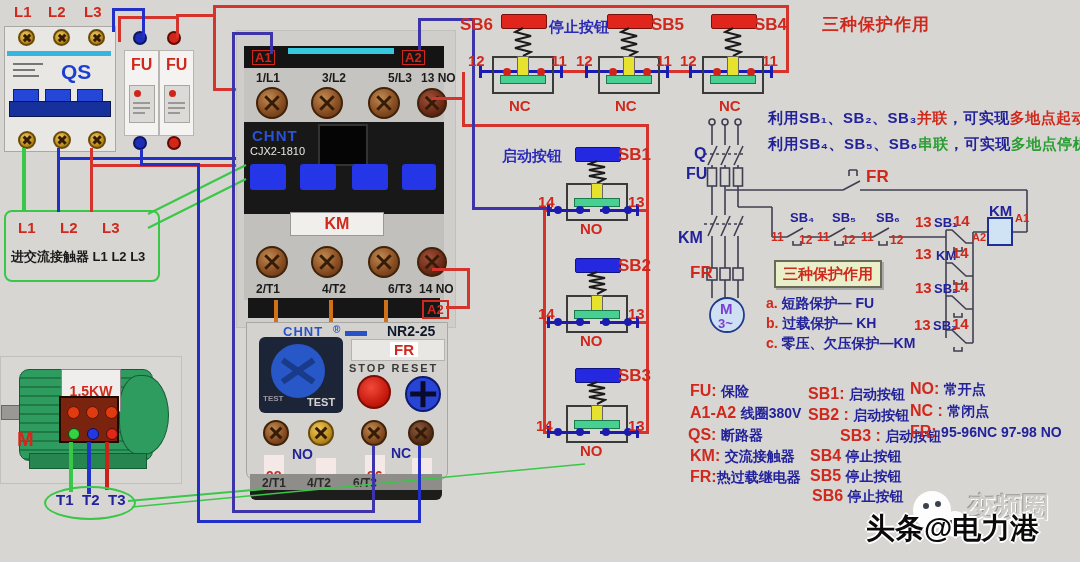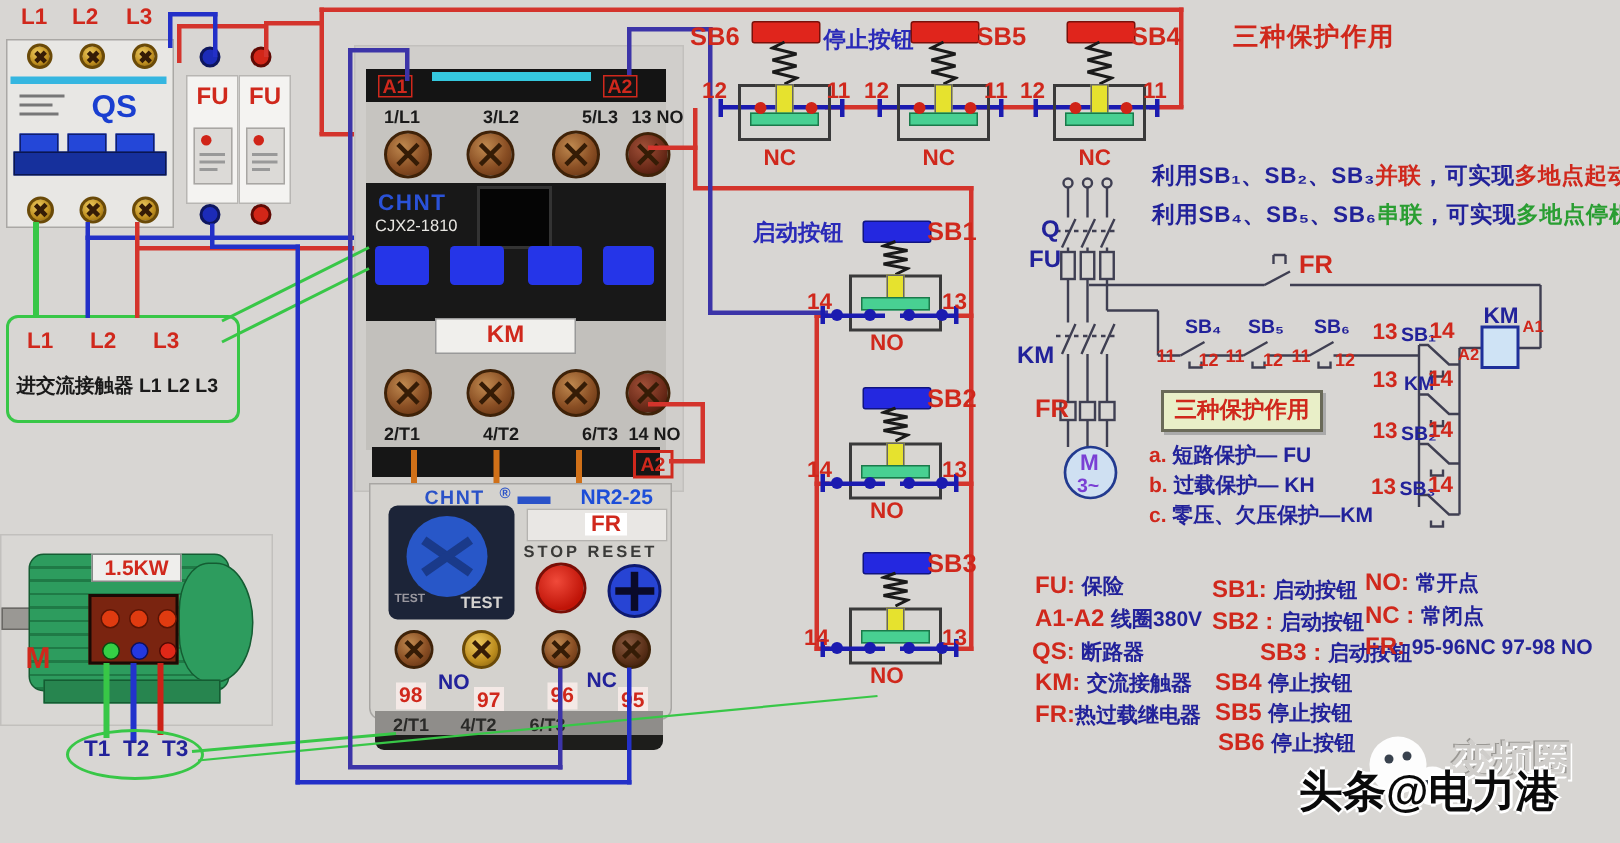--- a/index.html
+++ b/index.html
@@ -22,21 +22,21 @@
   .tick{position:absolute;width:3px;height:12px;background:#1b1bb0;}
   
   .screw{position:absolute;border-radius:50%;
          background:radial-gradient(circle at 38% 32%,#c08a50,#8a4f24 55%,#5a2c10);
          border:2px solid #3f2208;box-sizing:border-box;}
   .screw::before,.screw::after{content:"";position:absolute;left:50%;top:50%;width:68%;height:3px;
          background:#351c06;transform:translate(-50%,-50%) rotate(45deg);}
   .screw::after{transform:translate(-50%,-50%) rotate(-45deg);}
   .screw.gold{background:radial-gradient(circle at 38% 32%,#ecc95e,#bd8d1e 60%,#7d5a0e);border-color:#6a4a08;}
   .term{position:absolute;border-radius:50%;box-sizing:border-box;}
-  .chip{position:absolute;background:#f4e9e6;padding:0 2px;}
+  .chip{position:absolute;background:#f4e9e6;padding:12px 2px;}
 </style>
 </head>
 <body>
 
 <div id="canvas">
 
   <div class="wire" style="left:57px;top:157px;width:193px;height:3px;background:#2330c8"></div>
   <div class="wire" style="left:90px;top:164px;width:160px;height:3px;background:#d4342c"></div>
   <div class="wire" style="left:213px;top:88px;width:37px;height:3px;background:#d4342c"></div>
 
@@ -158,21 +158,21 @@
   <div class="abs" style="left:248px;top:298px;width:192px;height:20px;background:#161616"></div>
   <div class="wire" style="left:274px;top:300px;width:4px;height:22px;background:#d07018"></div>
   <div class="wire" style="left:329px;top:300px;width:4px;height:22px;background:#d07018"></div>
   <div class="wire" style="left:384px;top:300px;width:4px;height:22px;background:#d07018"></div>
   <div class="lbl red" style="left:422px;top:300px;font-size:13px;border:2px solid #d0281c;padding:1px 3px">A2</div>
 
   <div class="abs" style="left:246px;top:322px;width:200px;height:156px;background:#d4d2ce;border:1px solid #a8a6a3;border-radius:0 0 8px 8px;">
     <div class="lbl" style="left:36px;top:2px;font-size:13px;color:#2a52c8;letter-spacing:1px">CHNT</div>
     <div class="lbl" style="left:86px;top:2px;font-size:10px;color:#2a52c8">®</div>
     <div class="abs" style="left:98px;top:8px;width:22px;height:5px;background:#2a52c8"></div>
-    <div class="lbl" style="left:140px;top:1px;font-size:14px;color:#1d4ed8">NR2-25</div>
+    <div class="lbl" style="left:140px;top:1px;font-size:14px;color:#0f172a">NR2-25</div>
     <div class="abs" style="left:104px;top:16px;width:92px;height:20px;background:#e9e7e4;border:1px solid #b5b3b0"></div>
     <div class="lbl red" style="left:143px;top:19px;font-size:15px;background:#fff;padding:0 4px">FR</div>
     <div class="lbl" style="left:102px;top:40px;font-size:11px;color:#3a3a38;letter-spacing:2px">STOP RESET</div>
     <div class="abs" style="left:12px;top:14px;width:84px;height:76px;background:#1c2438;border-radius:6px">
       <div class="abs" style="left:12px;top:7px;width:54px;height:54px;border-radius:50%;background:#2857c8;">
         <div class="abs" style="left:50%;top:50%;width:70%;height:6px;background:#1a3a8a;transform:translate(-50%,-50%) rotate(35deg)"></div>
         <div class="abs" style="left:50%;top:50%;width:70%;height:6px;background:#1a3a8a;transform:translate(-50%,-50%) rotate(-35deg)"></div>
       </div>
       <div class="lbl" style="left:4px;top:58px;font-size:8px;color:#9a98a0">TEST</div>
       <div class="lbl" style="left:48px;top:60px;font-size:11px;color:#d5d3d0">TEST</div>

